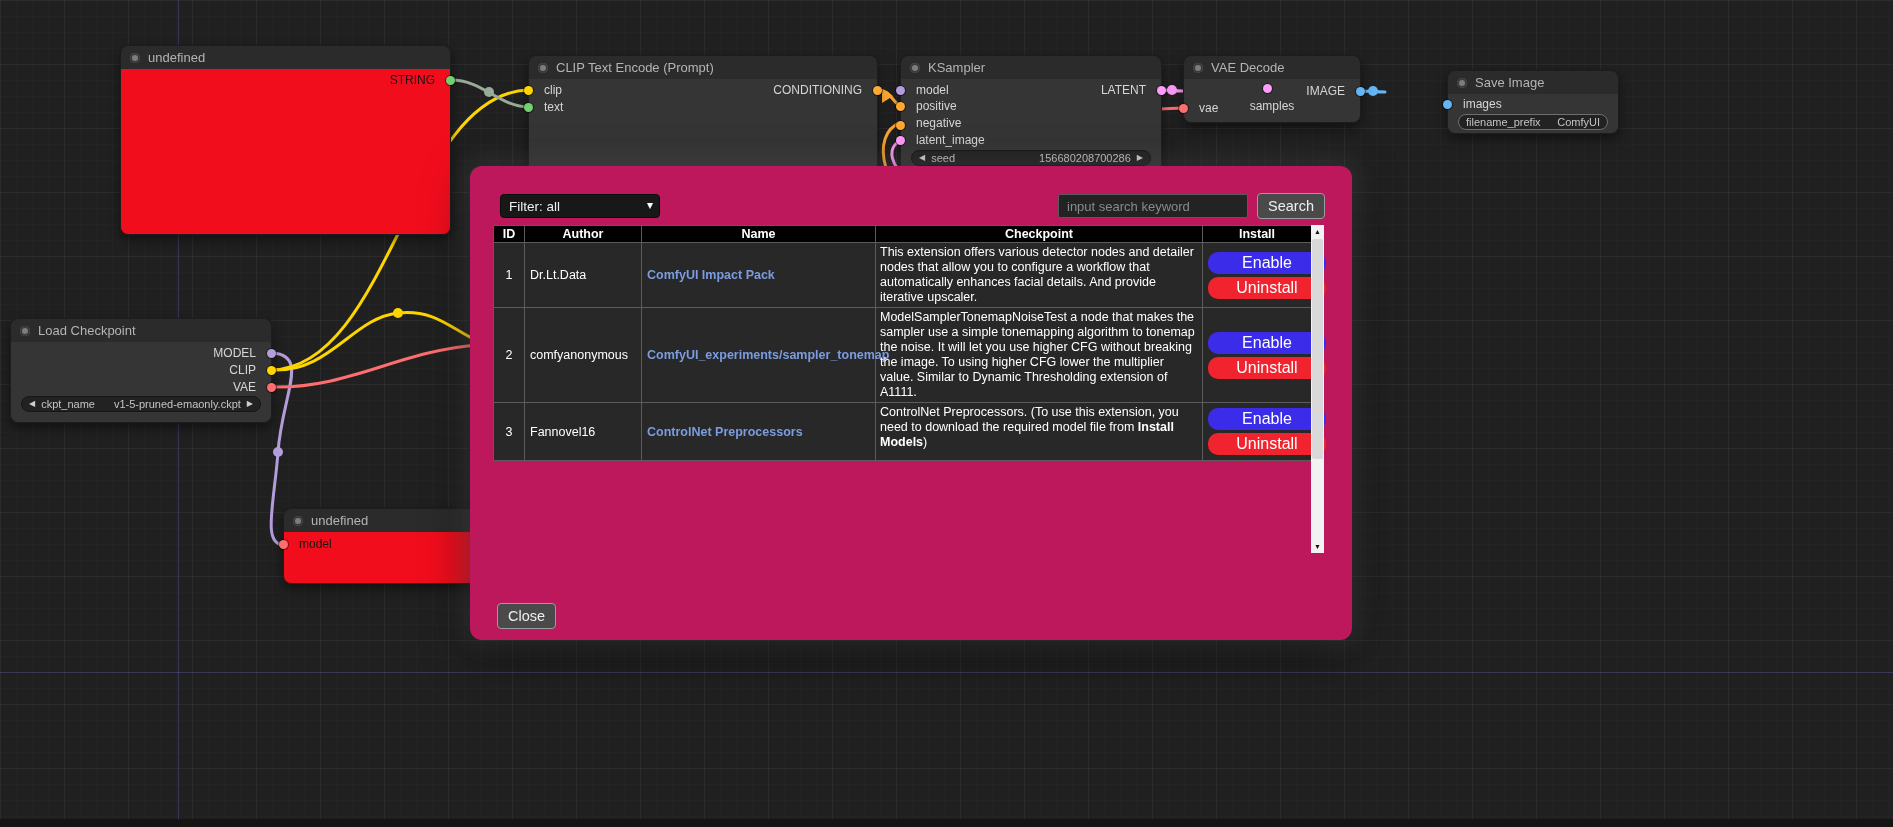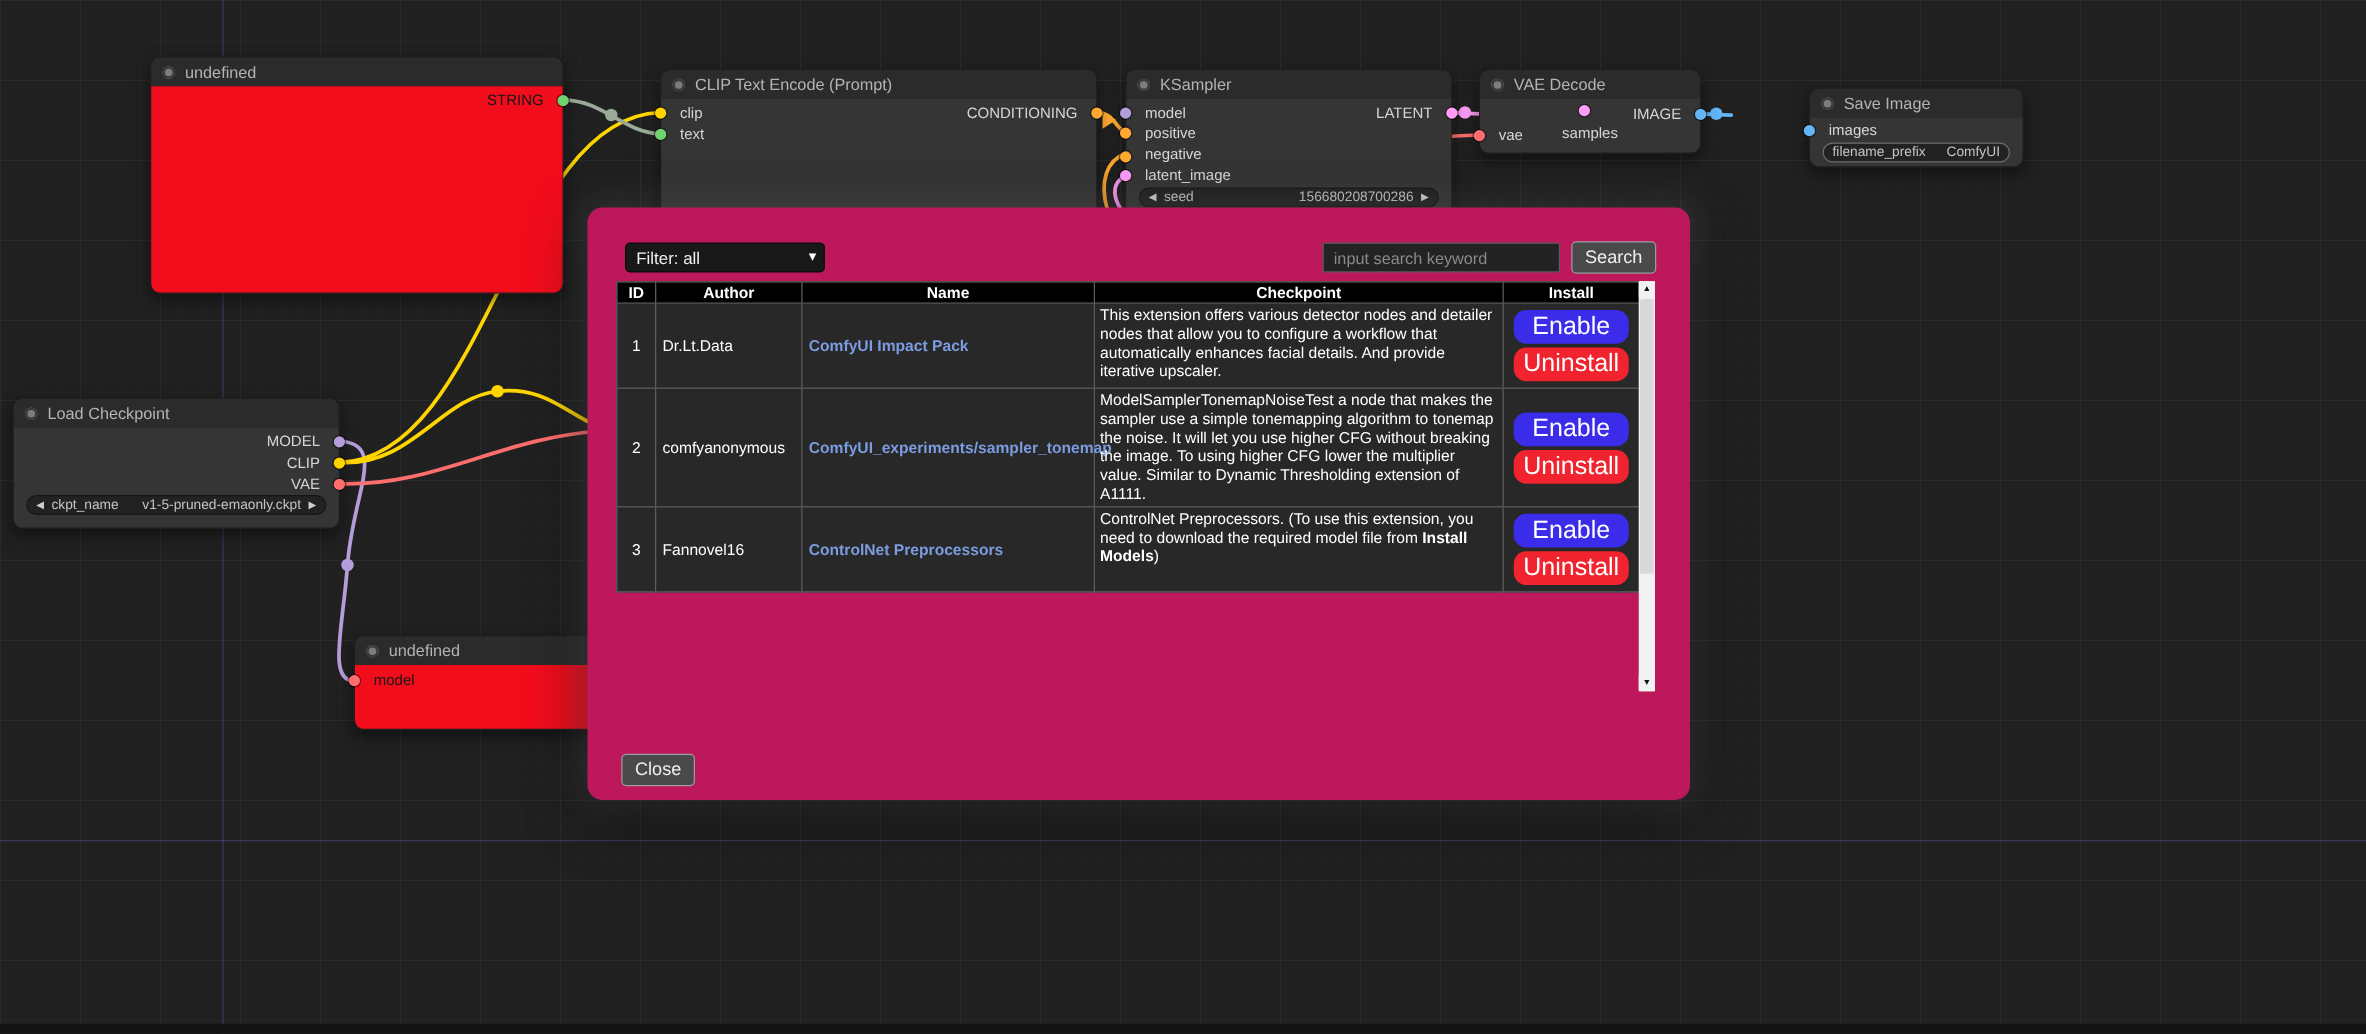--- a/index.html
+++ b/index.html
@@ -56,21 +56,21 @@
   .close-btn { position:absolute; left:27px; top:437px; height:26px; }
 
   .table-wrap { position:absolute; left:23px; top:59px; width:818px; height:328px; }
   .mgr-table { border-collapse:collapse; width:818px; table-layout:fixed; background:#282828; }
   .mgr-table th { background:#000; color:#fff; font-size:12.5px; font-weight:bold; border:1px solid #5c5c5c; padding:1px 2px; height:17px; }
   .mgr-table td { border:1px solid #5c5c5c; color:#fff; font-size:12.5px; padding:2px 5px; vertical-align:middle; }
   .mgr-table td.cell-id { text-align:center; }
   .mgr-table td.cell-desc { line-height:15px; padding:2px 4px; vertical-align:top; }
   .name-link { color:#7b9ce0; font-weight:bold; text-decoration:none; }
   .cell-install { text-align:center; padding:2px 0; }
-  .pill-btn { display:block; width:92px; margin:3px auto; color:#fff; border:none; border-radius:10px; font-size:20px; padding:2px 0; cursor:pointer; font-family:inherit; }
+  .pill-btn { display:block; width:118px; margin:3px auto; color:#fff; border:none; border-radius:10px; font-size:16px; padding:2px 0; cursor:pointer; font-family:inherit; }
   .pill-enable { background:#3a2ce8; }
   .pill-uninstall { background:#f0232e; }
 
   .scrollbar { position:absolute; left:841px; top:59px; width:13px; height:328px; background:#f2f2f2; border-radius:1px; }
   .sb-arrow { position:absolute; left:0; width:13px; height:13px; color:#111; font-size:7px; line-height:13px; text-align:center; background:#f2f2f2; }
   .sb-up { top:0; }
   .sb-down { bottom:0; }
   .sb-thumb { position:absolute; left:1px; width:11px; top:14px; height:220px; background:#d9d9d9; border-radius:2px; }
 </style>
 </head>

